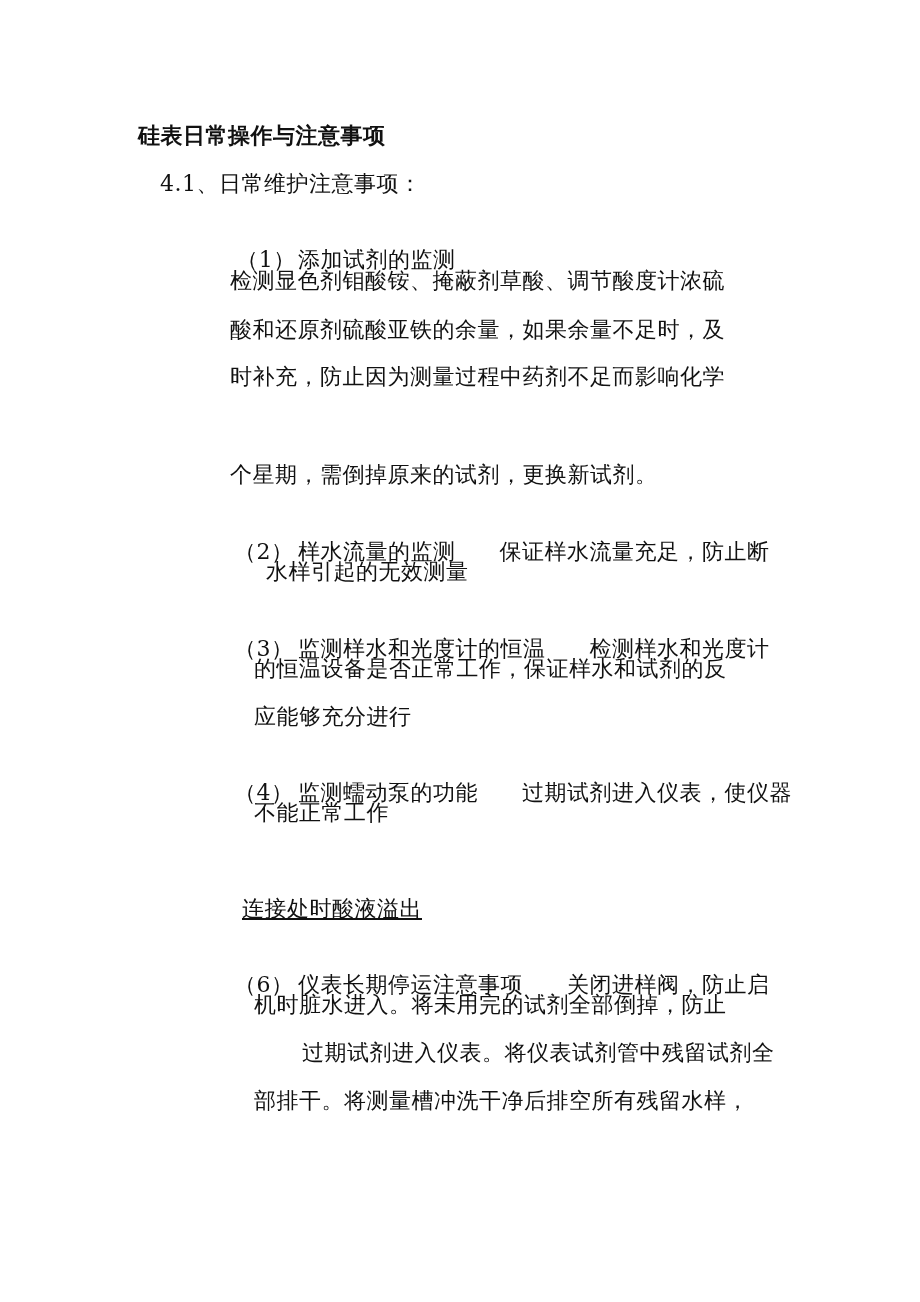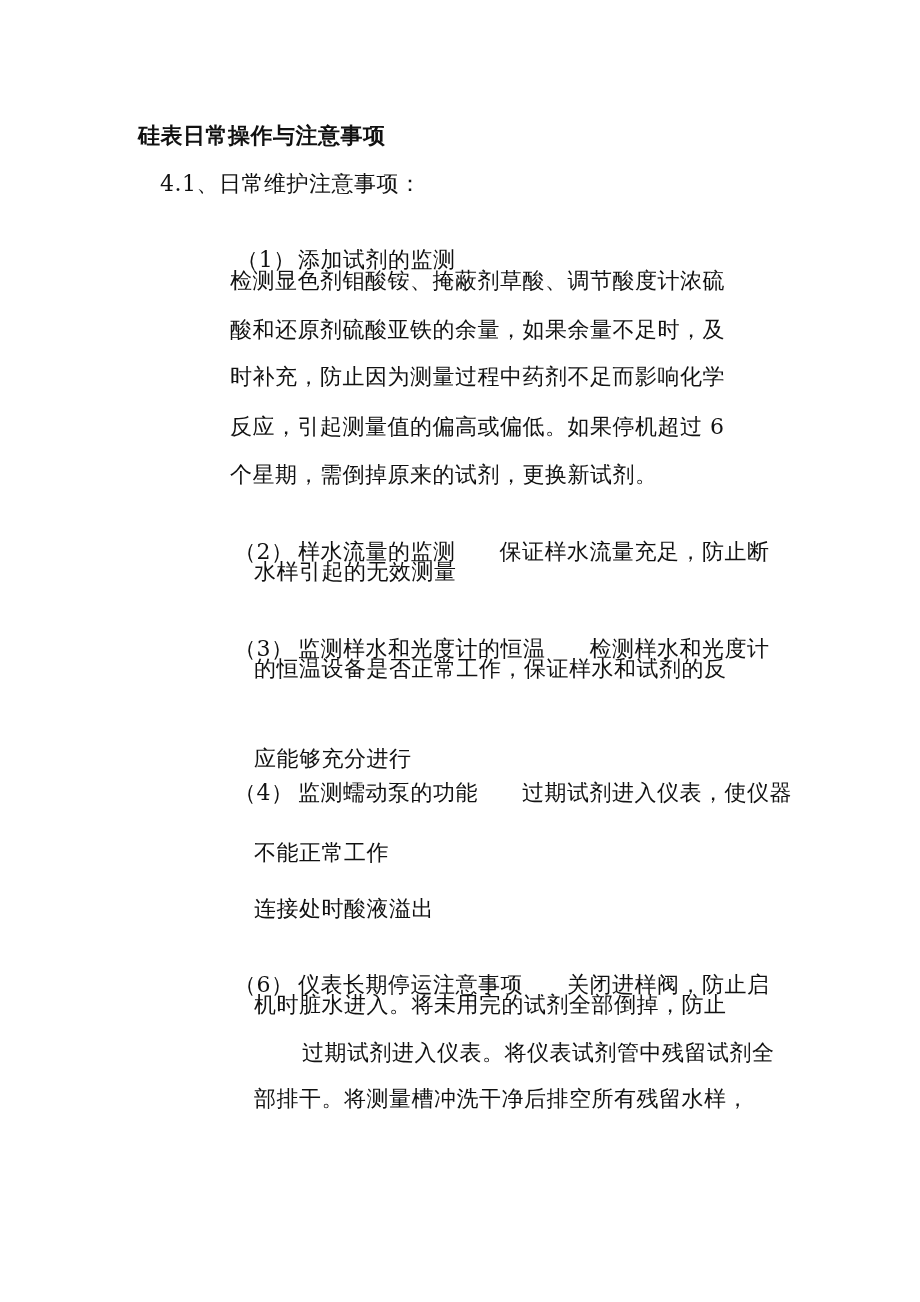--- a/index.html
+++ b/index.html
@@ -52,41 +52,40 @@
   <div class="line title" style="left:138px; top:122px;">硅表日常操作与注意事项</div>
 
   <div class="line" style="left:138px; top:170px;margin-left:22px;">4.1、日常维护注意事项：</div>
 
   <div class="line" style="left:204px; top:218px;text-align:center;">
     <span class="marker">（1）</span><span>添加试剂的监测</span>
   </div>
   <div class="line" style="left:230px; top:316px;">酸和还原剂硫酸亚铁的余量，如果余量不足时，及</div>
   <div class="line" style="left:230px; top:267px;">检测显色剂钼酸铵、掩蔽剂草酸、调节酸度计浓硫</div>
   <div class="line" style="left:230px; top:365px;font-family:Liberation Mono, monospace;">时补充，防止因为测量过程中药剂不足而影响化学</div>
-  <div class="line" style="left:230px; top:413px;">反应，引起测量值的偏高或偏低。如果停机超过 6</div>
   <div class="line" style="left:230px; top:461px;">个星期，需倒掉原来的试剂，更换新试剂。</div>
 
   <div class="line" style="left:204px; top:510px;">
     <span class="marker">（2）</span><span>样水流量的监测</span><span class="gap"></span><span>保证样水流量充足，防止断</span>
   </div>
-  <div class="line" style="left:254px; top:558px;text-align:center;">水样引起的无效测量</div>
+  <div class="line" style="left:266px; top:558px;text-align:center;">水样引起的无效测量</div>
 
   <div class="line" style="left:204px; top:607px;">
     <span class="marker">（3）</span><span>监测样水和光度计的恒温</span><span class="gap"></span><span>检测样水和光度计</span>
   </div>
   <div class="line" style="left:254px; top:655px;">的恒温设备是否正常工作，保证样水和试剂的反</div>
-  <div class="line" style="left:254px; top:703px;margin-top:42px;">应能够充分进行</div>
+  <div class="line" style="left:254px; top:703px;">应能够充分进行</div>
 
   <div class="line" style="left:204px; top:751px;">
     <span class="marker">（4）</span><span>监测蠕动泵的功能</span><span class="gap"></span><span>过期试剂进入仪表，使仪器</span>
   </div>
-  <div class="line" style="left:254px; top:799px;margin-top:40px;">不能正常工作</div>
+  <div class="line" style="left:254px; top:799px;">不能正常工作</div>
 
-  <div class="line" style="left:254px; top:895px;">连接处时酸液溢出</div>
+  <div class="line" style="left:242px; top:895px;text-decoration:underline;">连接处时酸液溢出</div>
 
   <div class="line" style="left:204px; top:943px;">
     <span class="marker">（6）</span><span>仪表长期停运注意事项</span><span class="gap"></span><span>关闭进样阀，防止启</span>
   </div>
   <div class="line" style="left:254px; top:991px;">机时脏水进入。将未用完的试剂全部倒掉，防止</div>
   <div class="line" style="left:254px; top:1039px;margin-left:48px;">过期试剂进入仪表。将仪表试剂管中残留试剂全</div>
-  <div class="line" style="left:254px; top:1087px;font-family:Liberation Mono, monospace;">部排干。将测量槽冲洗干净后排空所有残留水样，</div>
+  <div class="line" style="left:254px; top:1087px;">部排干。将测量槽冲洗干净后排空所有残留水样，</div>
 
 </div>
 
 </body></html>

